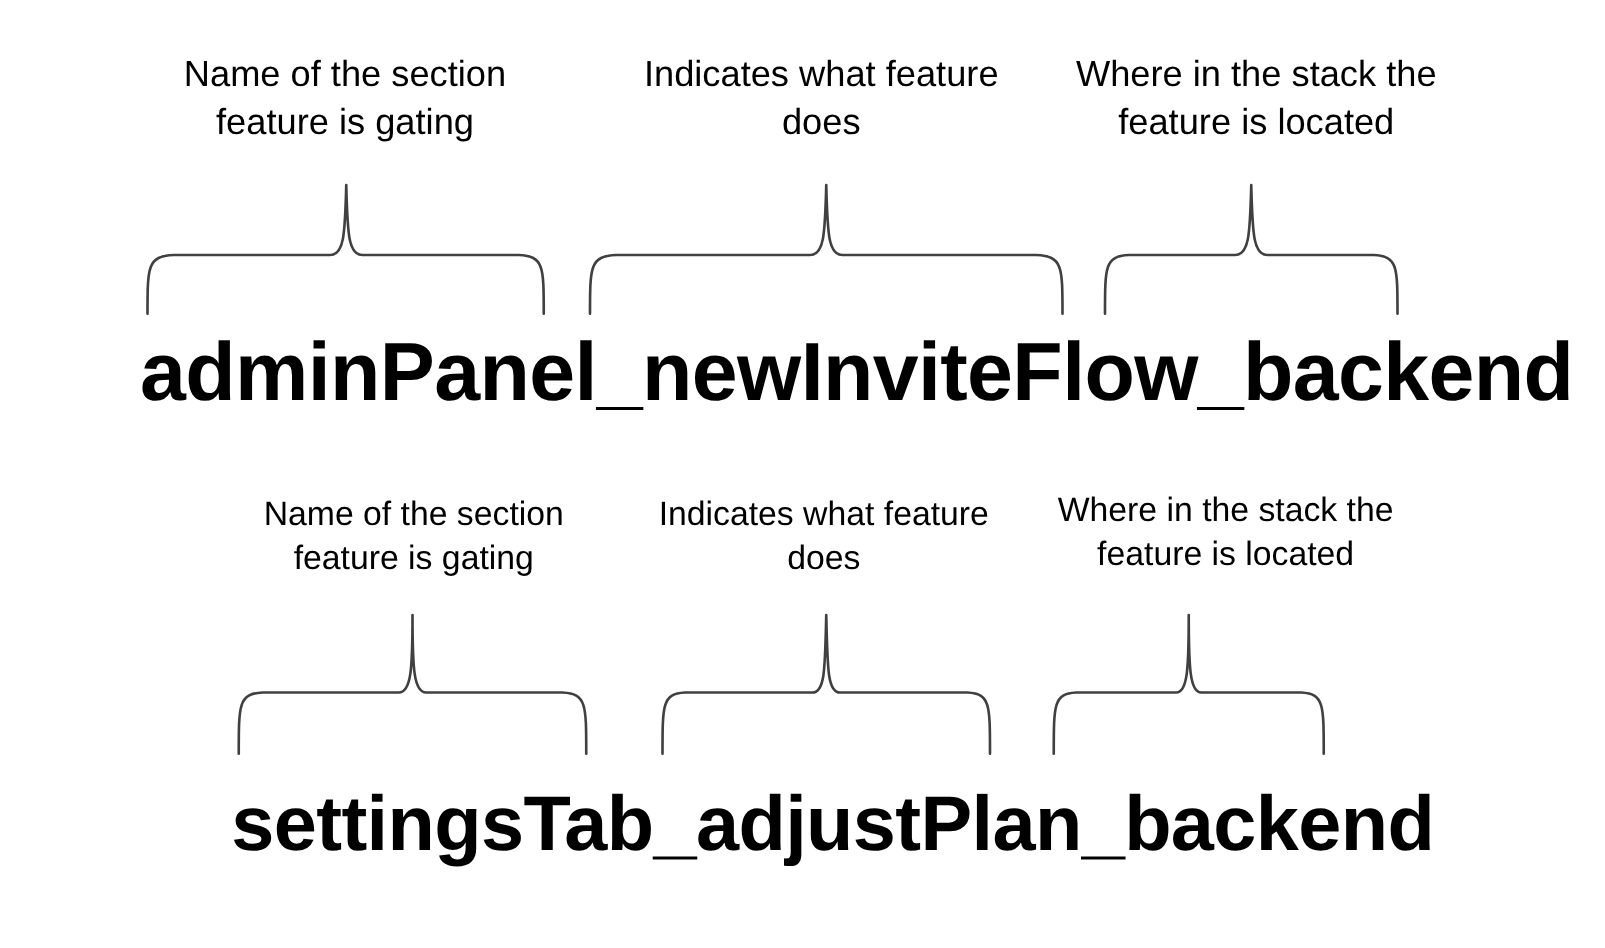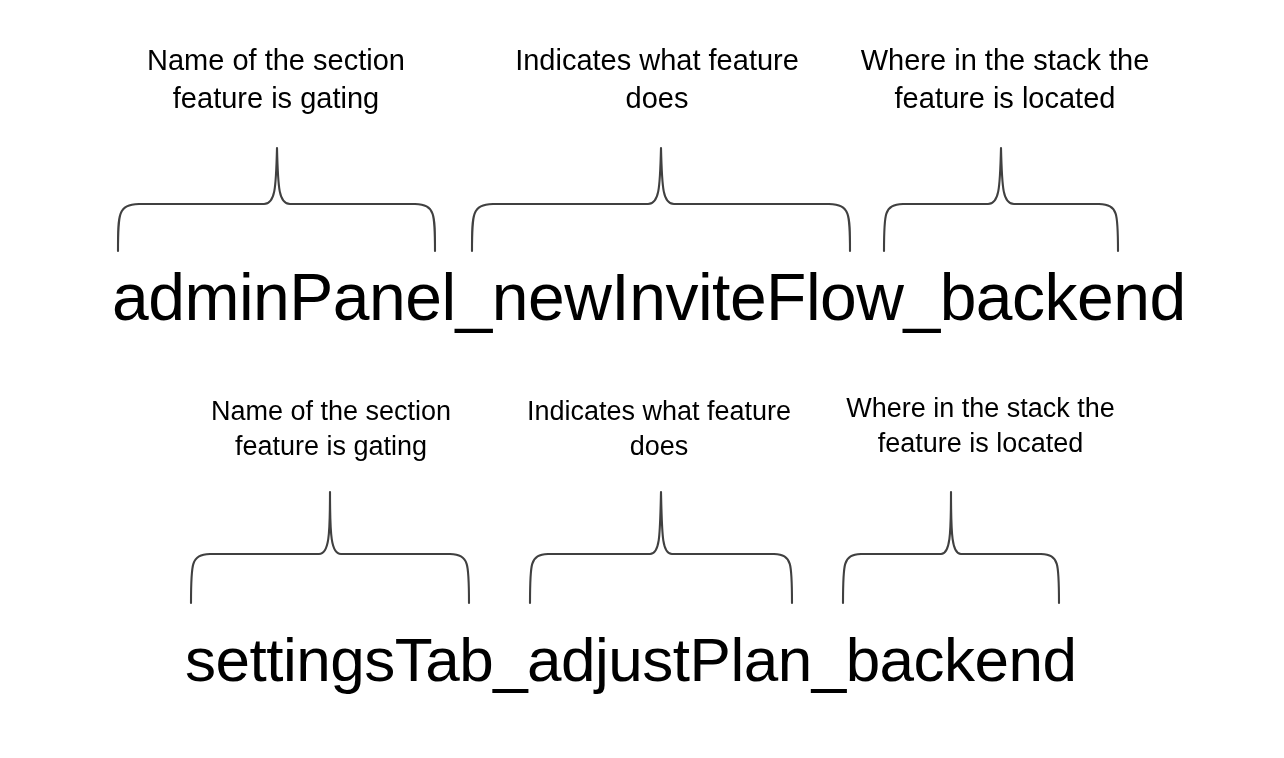--- a/index.html
+++ b/index.html
@@ -46,21 +46,21 @@
     stroke-linecap: round;
     stroke-linejoin: round;
     vector-effect: non-scaling-stroke;
   }
 
   
   .flag-string {
     position: absolute;
     white-space: nowrap;
     color: #000000;
-    font-weight: 400;
+    font-weight: 700;
     letter-spacing: -0.5px;
   }
 
   
   #row1-cap1 { left: 106px;  top: 42px;  width: 340px; font-size: 29px; }
   #row1-cap2 { left: 492px;  top: 42px;  width: 330px; font-size: 29px; }
   #row1-cap3 { left: 845px;  top: 42px;  width: 320px; font-size: 29px; }
 
   #row1-brace1 { left: 117px; top: 147px; width: 319px; height: 104px; }
   #row1-brace2 { left: 471px; top: 147px; width: 380px; height: 104px; }

